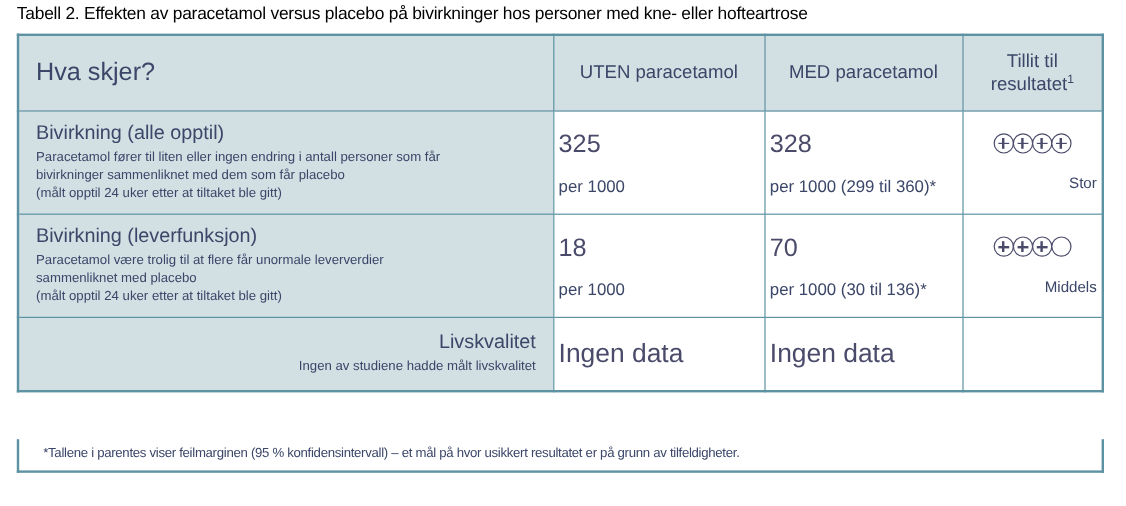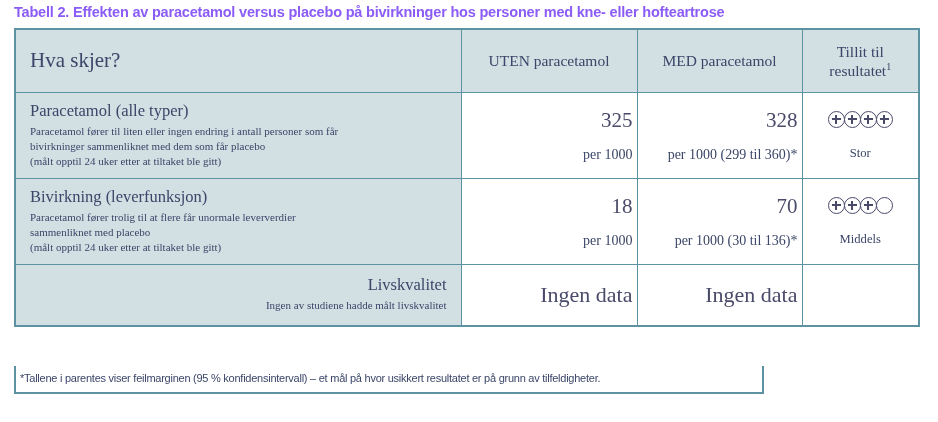--- a/index.html
+++ b/index.html
@@ -22,32 +22,31 @@
     height: 422px;
     box-sizing: border-box;
   }
 
   .table-caption {
     position: absolute;
     left: 14px;
     top: 4px;
     width: 910px;
     font-size: 14.5px;
-    font-weight: bold;
-    color: #8b5cf6;
+    font-weight: normal;
+    color: #000000;
     letter-spacing: -0.2px;
     white-space: nowrap;
   }
 
   .table-wrap {
     position: absolute;
     left: 14px;
     top: 28px;
     width: 906px;
-    font-family: Liberation Serif, serif;
   }
 
   table.sof {
     border-collapse: collapse;
     table-layout: fixed;
     width: 906px;
     border: 2px solid #5d92a3;
   }
 
   table.sof td {
@@ -101,21 +100,21 @@
   }
   .desc-body {
     font-size: 11px;
     color: #3b4668;
     line-height: 1.38;
   }
 
   
   .num-cell {
     background: #ffffff;
-    text-align: right;
+    text-align: left;
     padding: 6px 4px !important;
   }
   .num-big {
     font-size: 21px;
     color: #4a4a6a;
     line-height: 1.2;
     margin-bottom: 14px;
   }
   .num-sub {
     font-size: 14px;
@@ -124,21 +123,21 @@
   }
   .num-plain {
     font-size: 22px;
     color: #4a4a6a;
     line-height: 1.2;
   }
 
   
   .cert-cell {
     background: #ffffff;
-    text-align: center;
+    text-align: right;
     padding: 8px 4px !important;
   }
   .grade-row {
     display: flex;
     justify-content: center;
     align-items: center;
     margin-bottom: 18px;
   }
   .grade-circle {
     width: 17px;
@@ -175,26 +174,26 @@
     color: #3b4668;
   }
 
   .empty-cell { background: #ffffff; }
 
   
   .footnotes {
     position: absolute;
     left: 14px;
     top: 366px;
-    width: 750px;
+    width: 906px;
     box-sizing: border-box;
     border: 2px solid #5d92a3;
     border-top: none;
     background: #ffffff;
-    padding: 4px 8px 5px 4px;
+    padding: 4px 8px 5px 20px;
   }
   .footnote {
     font-size: 11px;
     color: #3b4668;
     line-height: 1.5;
     letter-spacing: -0.25px;
     white-space: nowrap;
   }
   .footnote sup {
     font-size: 8px;
@@ -230,21 +229,21 @@
             <span>MED paracetamol</span>
           </td>
           <td class="hdr-col">
             <span>Tillit til</span><br>
             <span>resultatet</span><sup>1</sup>
           </td>
         </tr>
 
         <tr>
           <td class="desc-cell">
-            <div class="desc-title">Paracetamol (alle typer)</div>
+            <div class="desc-title">Bivirkning (alle opptil)</div>
             <div class="desc-body">
               <span>Paracetamol fører til liten eller ingen endring i antall personer som får</span><br>
               <span>bivirkninger sammenliknet med dem som får placebo</span><br>
               <span>(målt opptil 24 uker etter at tiltaket ble gitt)</span>
             </div>
           </td>
           <td class="num-cell">
             <div class="num-big">325</div>
             <div class="num-sub">per 1000</div>
           </td>
@@ -260,21 +259,21 @@
               <span class="grade-circle filled"></span>
             </div>
             <div class="grade-label">Stor</div>
           </td>
         </tr>
 
         <tr>
           <td class="desc-cell">
             <div class="desc-title">Bivirkning (leverfunksjon)</div>
             <div class="desc-body">
-              <span>Paracetamol fører trolig til at flere får unormale leververdier</span><br>
+              <span>Paracetamol være trolig til at flere får unormale leververdier</span><br>
               <span>sammenliknet med placebo</span><br>
               <span>(målt opptil 24 uker etter at tiltaket ble gitt)</span>
             </div>
           </td>
           <td class="num-cell">
             <div class="num-big">18</div>
             <div class="num-sub">per 1000</div>
           </td>
           <td class="num-cell">
             <div class="num-big">70</div>

